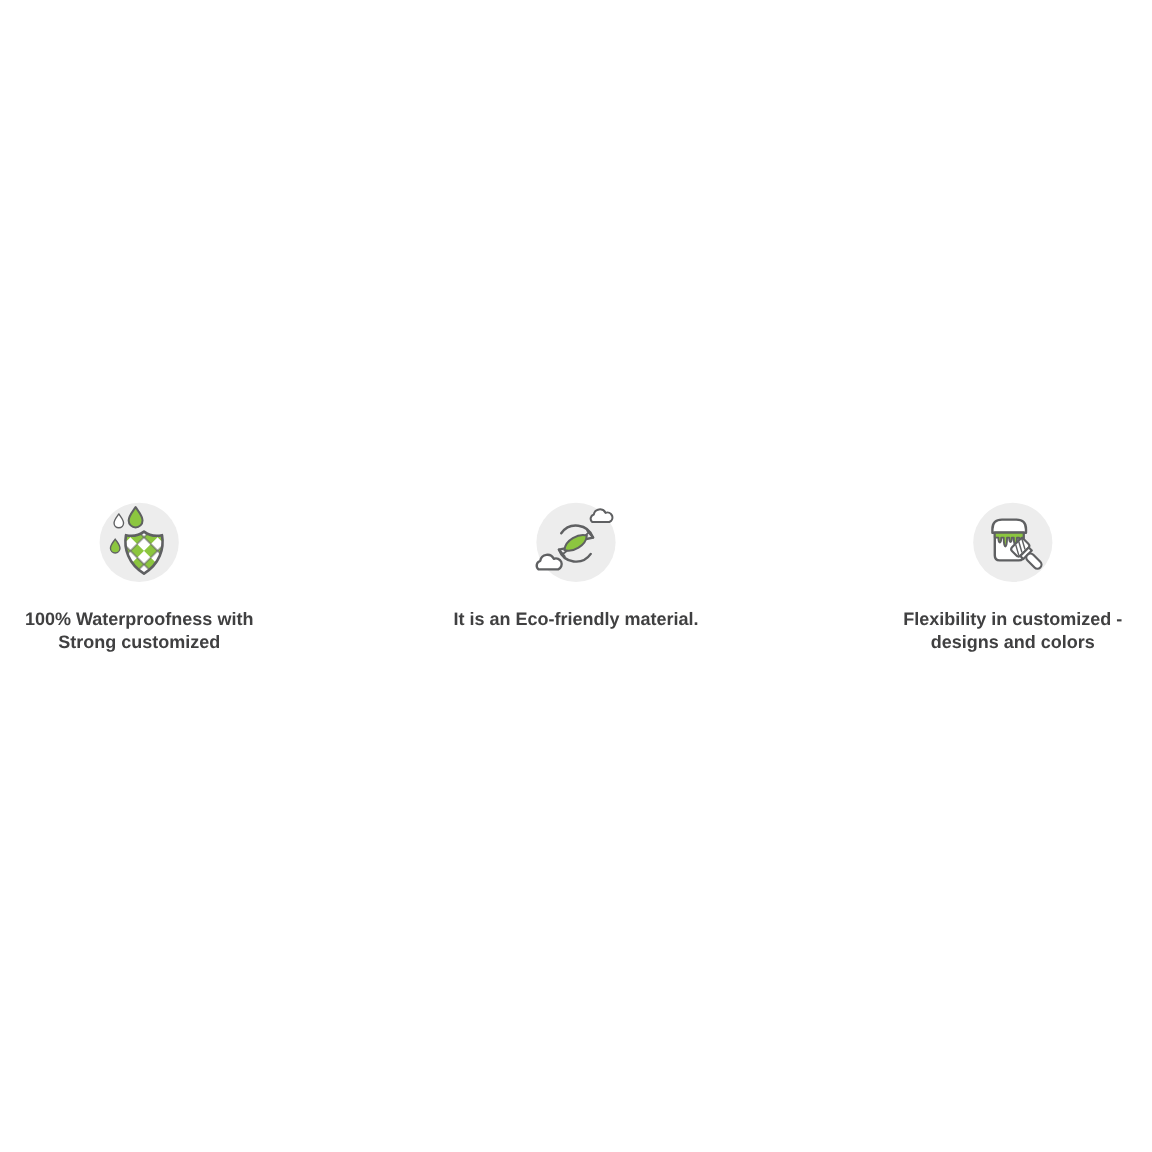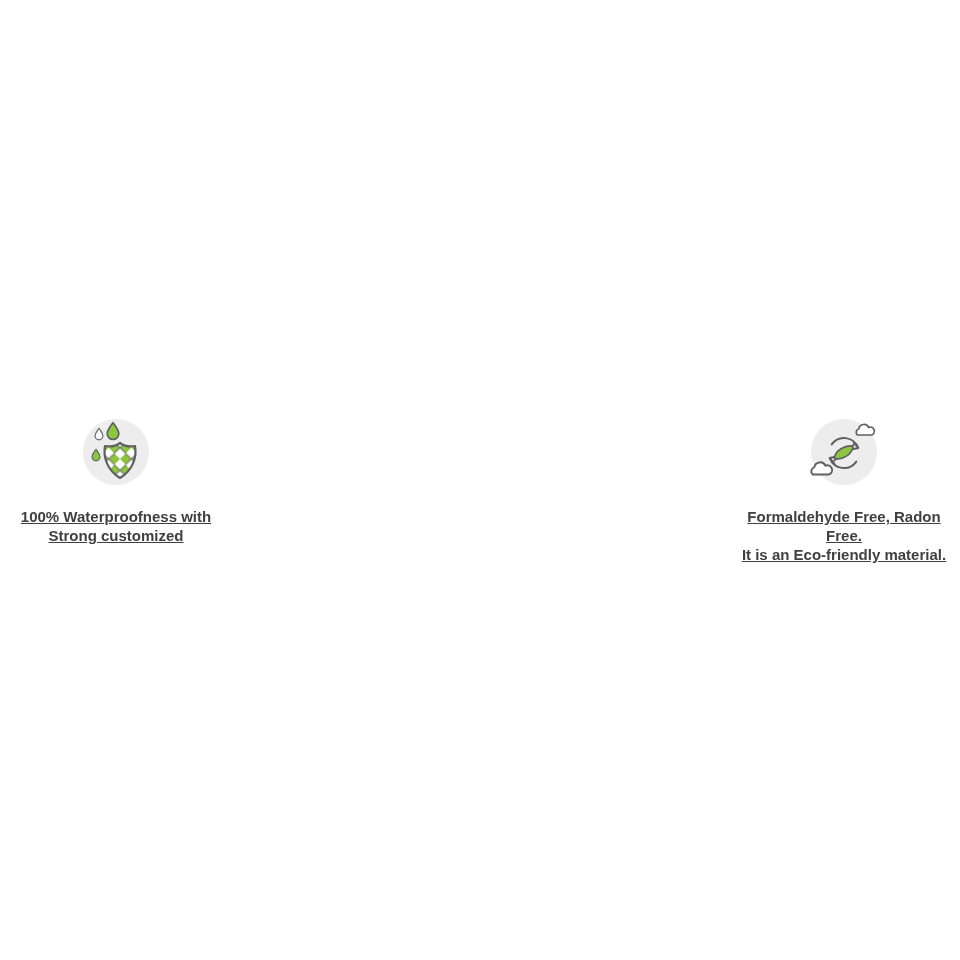--- a/index.html
+++ b/index.html
@@ -40,21 +40,20 @@
     overflow: visible;
   }
   .caption {
     margin-top: 22px;
     font-size: 15px;
     line-height: 19px;
     font-weight: 700;
     color: #404041;
     text-align: center;
     width: 100%;
-    text-decoration: underline;
   }
 </style>
 </head>
 <body>
 
 <div class="page">
   <div class="features">
 
     <div class="feature">
       <div class="icon-wrap">
@@ -98,21 +97,42 @@
             <path d="M-13.5,3.4 C-4,1.2 4,-0.8 13,-4" fill="none" stroke="#5F6062" stroke-width="1.6" stroke-linecap="round"></path>
             <path d="M-11,1 C-7,-6.5 5.5,-7 11,-2.5 C7,5 -5.5,6 -11,1 Z" fill="#8CC63F" stroke="#5F6062" stroke-width="1.7" stroke-linejoin="round"></path>
           </g>
           <g fill="#ffffff" stroke="#5F6062" stroke-width="1.7" stroke-linejoin="round">
             <path transform="translate(55,13)" d="M-8.5,3 A3.6,3.6 0 0 1 -7.2,-3.2 A5.2,5.2 0 0 1 2.6,-4.6 A4,4 0 0 1 5.8,3 Z"></path>
             <path transform="translate(11.5,52) scale(1.15)" d="M-8.5,3 A3.6,3.6 0 0 1 -7.2,-3.2 A5.2,5.2 0 0 1 2.6,-4.6 A4,4 0 0 1 5.8,3 Z"></path>
           </g>
         </svg>
       </div>
       <div class="caption">
-        <div>Formaldehyde Free, Radon Free.</div>
         <div>It is an Eco-friendly material.</div>
       </div>
     </div>
 
+    <div class="feature">
+      <div class="icon-wrap">
+        <svg viewBox="0 0 66 66" xmlns="http://www.w3.org/2000/svg" aria-hidden="true">
+          <circle cx="33" cy="33" r="33" fill="#EDEDED"></circle>
+          <g transform="translate(30,31)" stroke="#5F6062" stroke-linejoin="round">
+            <path d="M-14,-6 L-14,-9 Q-14,-17 -6,-17 L6,-17 Q14,-17 14,-9 L14,-6 Z" fill="#ffffff" stroke-width="2"></path>
+            <path d="M-12,-6 L12,-6 L12,13 Q12,17 8,17 L-8,17 Q-12,17 -12,13 Z" fill="#ffffff" stroke-width="2"></path>
+            <path d="M-12,-6 L12,-6 L12,-2 L10.5,-2 C10.5,2 8.2,2 8.2,-2 L6.5,-2 C6.5,6 3.8,6 3.8,-2 L2.2,-2 C2.2,3 0,3 0,-2 L-1.8,-2 C-1.8,8 -4.6,8 -4.6,-2 L-6.6,-2 C-6.6,3.5 -9,3.5 -9,-2 L-12,-2 Z" fill="#8CC63F" stroke-width="1.6"></path>
+          </g>
+          <g transform="translate(47,45) rotate(-45)" fill="#ffffff" stroke="#5F6062" stroke-width="1.8" stroke-linejoin="round">
+            <rect x="-7" y="-16" width="14" height="10" rx="2.5"></rect>
+            <path d="M-5.6,-7 L-1,-15.4 M-2,-7 L2.6,-15.4 M1.6,-7 L6.2,-15.4" fill="none" stroke-width="1.2"></path>
+            <rect x="-5" y="-6" width="10" height="3.6"></rect>
+            <rect x="-3.4" y="-2.4" width="6.8" height="15" rx="3.4"></rect>
+          </g>
+        </svg>
+      </div>
+      <div class="caption">
+        <div>Flexibility in customized -</div>
+        <div>designs and colors</div>
+      </div>
+    </div>
 
 
   </div>
 </div>
 
 </body></html>

